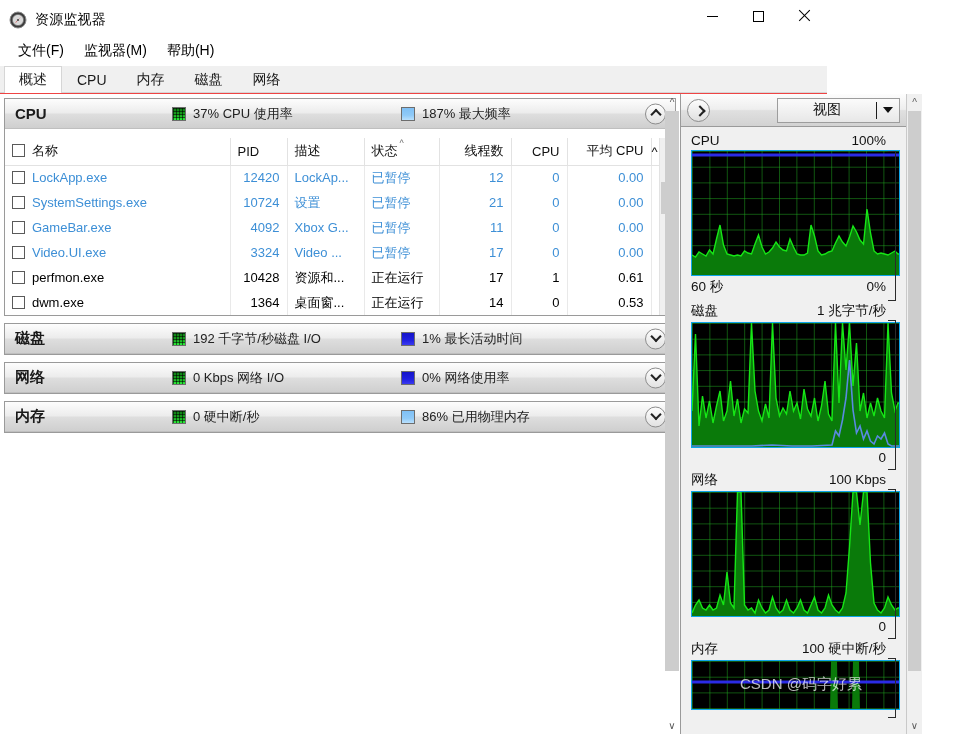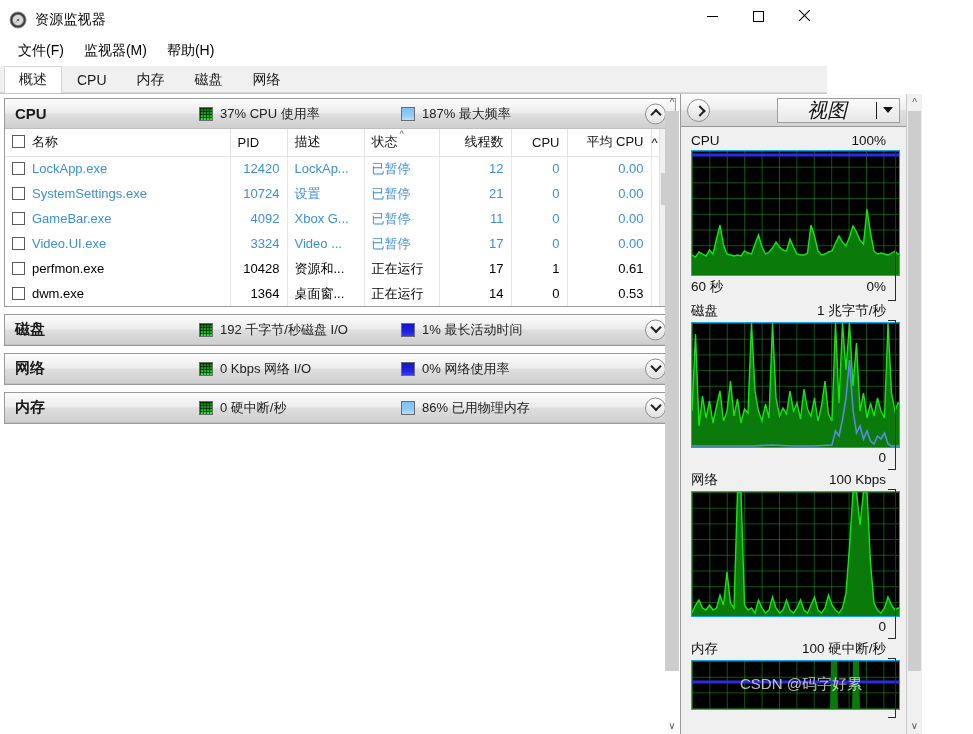--- a/index.html
+++ b/index.html
@@ -6,21 +6,21 @@
   html, body {
     margin: 0; padding: 0;
     width: 973px; height: 734px;
     overflow: hidden;
     background: #ffffff;
     font-family: "Liberation Sans", "DejaVu Sans", sans-serif;
     font-size: 13px;
     color: #000;
     -webkit-font-smoothing: antialiased;
   }
-  .app { position: relative; width: 827px; height: 734px; background:#f9a8d4; }
+  .app { position: relative; width: 827px; height: 734px; background:#ef4444; }
 
   
   .titlebar {
     height: 40px; display: flex; align-items: center;
     background: #ffffff;
   }
   .app-icon {
     width: 18px; height: 18px; margin-left: 9px; margin-right: 8px;
     flex: 0 0 auto;
   }
@@ -73,21 +73,21 @@
   
   .section { border: 1px solid #9a9a9a; background:#fff; margin-bottom: 7px; }
   .sec-header {
     height: 30px; display: flex; align-items: center;
     background: linear-gradient(to bottom, #fdfdfd 0%, #ececec 48%, #dedede 52%, #cfcfcf 100%);
     border-bottom: 1px solid #bfbfbf;
     position: relative; cursor: default;
   }
   .sec-title { font-weight: bold; font-size: 15px; margin-left: 10px; color: #1a1a1a; }
   .stat { display: flex; align-items: center; font-size: 13px; color:#222; }
-  .stat.s1 { position: absolute; left: 194px; align-items: center; }
+  .stat.s1 { position: absolute; left: 167px; align-items: center; }
   .stat.s2 { position: absolute; left: 396px; }
   .swatch {
     width: 14px; height: 14px; margin-right: 7px; border: 1px solid #6d6d6d;
     flex: 0 0 auto;
   }
   .sw-green {
     background:
       repeating-linear-gradient(to right, rgba(0,0,0,.55) 0 1px, transparent 1px 3px),
       repeating-linear-gradient(to bottom, rgba(0,0,0,.55) 0 1px, transparent 1px 3px),
       linear-gradient(to bottom, #0d7a14 0%, #17a51d 55%, #2bf03a 100%);
@@ -109,21 +109,21 @@
   .chev-glyph { width: 8px; height: 8px; position: relative; }
   .chev-glyph:before {
     content:""; position:absolute; left:0; top:1px;
     width:6px; height:6px; border-left:2px solid #222; border-top:2px solid #222;
     transform: rotate(45deg);
   }
   .chev.down .chev-glyph:before { transform: rotate(225deg); top: -2px; left: 0px; }
 
   
   .table-wrap { position: relative; background:#fff; }
-  table.proc { border-collapse: collapse; width: 662px; table-layout: fixed; font-size: 13px; }
+  table.proc { border-collapse: collapse; width: 662px; table-layout: fixed; font-size: 13px; margin-top: 9px; }
   table.proc th {
     font-weight: normal; text-align: left; height: 27px; padding: 0 7px;
     background: #ffffff;
     border-right: 1px solid #e2e2e2;
     border-bottom: 1px solid #e2e2e2;
     color: #111; font-size: 13px; white-space: nowrap;
     position: relative; cursor: default;
   }
   table.proc th.num { text-align: right; }
   table.proc td {
@@ -181,21 +181,21 @@
     content:""; position:absolute; left:1px; top:1px;
     width:6px; height:6px; border-right:2px solid #222; border-top:2px solid #222;
     transform: rotate(45deg);
   }
   .view-btn {
     margin-left: auto; height: 25px; min-width: 123px;
     border: 1px solid #9d9d9d;
     background: linear-gradient(to bottom, #fbfbfb, #e7e7e7);
     display: flex; align-items: center; cursor: default;
   }
-  .view-label { flex: 1 1 auto; text-align: center; font-size: 20px; color:#111; padding: 0 6px; font-style: italic; }
+  .view-label { flex: 1 1 auto; text-align: center; font-size: 14px; color:#111; padding: 0 6px; }
   .view-sep { width: 1px; height: 17px; background: #1d1d1d; }
   .view-caret {
     width: 22px; display: flex; align-items: center; justify-content: center;
   }
   .caret-dn {
     width: 0; height: 0; border-left: 5px solid transparent; border-right: 5px solid transparent;
     border-top: 6px solid #111;
   }
   .graphs { padding: 4px 6px 0 10px; }
   .graph-block { margin-bottom: 2px; position: relative; }

